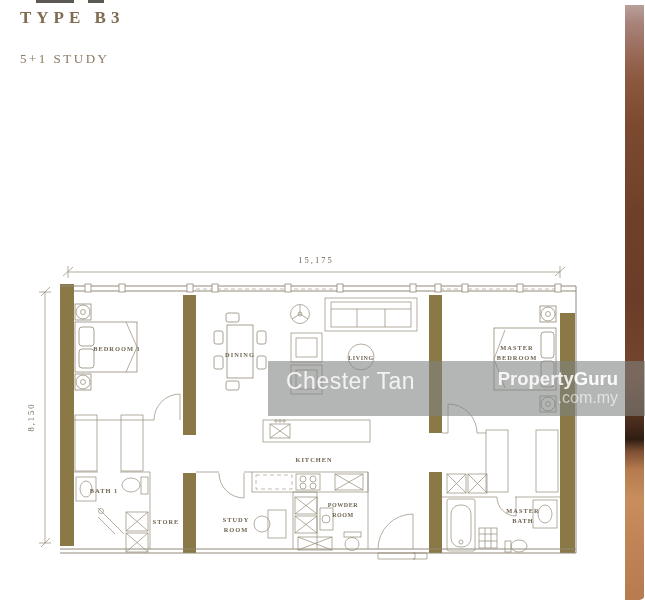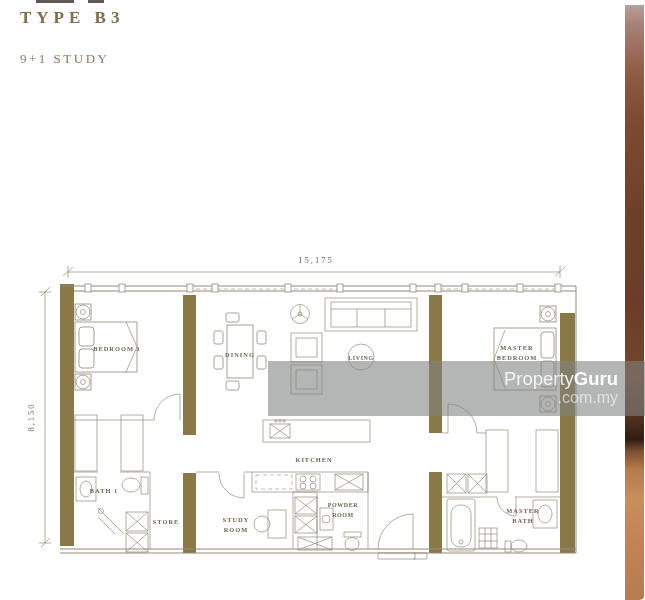--- a/index.html
+++ b/index.html
@@ -31,35 +31,35 @@
   .rlabel-s{font-size:6px;letter-spacing:.6px;}
   .dimtxt{font-family:"Liberation Serif",serif;font-size:8.5px;letter-spacing:2px;
           fill:var(--label,#6f6352);text-anchor:middle;}
   
   .wm-band{position:absolute;left:268px;top:361px;width:377px;height:55px;
            background:var(--watermark-band,rgba(125,129,127,.58));}
   .wm-agent{position:absolute;left:18px;top:7px;font-family:"Liberation Sans",sans-serif;
             font-size:23px;font-weight:400;color:rgba(255,255,255,.82);letter-spacing:.5px;}
   .wm-brand{position:absolute;right:27px;top:7px;font-family:"Liberation Sans",sans-serif;
             font-size:18.5px;white-space:nowrap;}
-  .wm-brand .p1{font-weight:400;color:rgba(255,255,255,.85);}
+  .wm-brand .p1{font-weight:700;color:rgba(255,255,255,.85);}
   .wm-brand .p2{font-weight:700;color:rgba(255,255,255,.95);}
   .wm-domain{position:absolute;right:27px;top:28px;font-family:"Liberation Sans",sans-serif;
              font-size:16px;color:rgba(255,255,255,.6);}
 </style>
 </head>
 <body>
 
 <div class="stage">
 
   <div class="crop-mark" style="left:36px;width:38px;"></div>
   <div class="crop-mark" style="left:88px;width:16px;"></div>
 
   <div class="hdr-type">TYPE B3</div>
-  <div class="hdr-config">9+1 STUDY</div>
+  <div class="hdr-config">5+1 STUDY</div>
 
   <div class="photo-strip"></div>
 
   <svg class="plan" width="645" height="600" viewBox="0 0 645 600">
     <defs>
       <pattern id="hang" width="5" height="4" patternUnits="userSpaceOnUse">
         <path d="M0 2 H5" stroke="#938a78" stroke-width="0.6" fill="none"></path>
       </pattern>
     </defs>
 
@@ -267,17 +267,18 @@
       <text class="rlabel" x="236" y="522">STUDY</text>
       <text class="rlabel" x="236" y="532">ROOM</text>
       <text class="rlabel rlabel-s" x="343" y="507">POWDER</text>
       <text class="rlabel rlabel-s" x="343" y="517">ROOM</text>
       <text class="rlabel" x="523" y="513">MASTER</text>
       <text class="rlabel" x="523" y="523">BATH</text>
     </g>
   </svg>
 
   <div class="wm-band">
+    <div class="wm-agent">Chester Tan</div>
     <div class="wm-brand"><span class="p1">Property</span><span class="p2">Guru</span></div>
     <div class="wm-domain">.com.my</div>
   </div>
 
 </div>
 
 </body></html>

